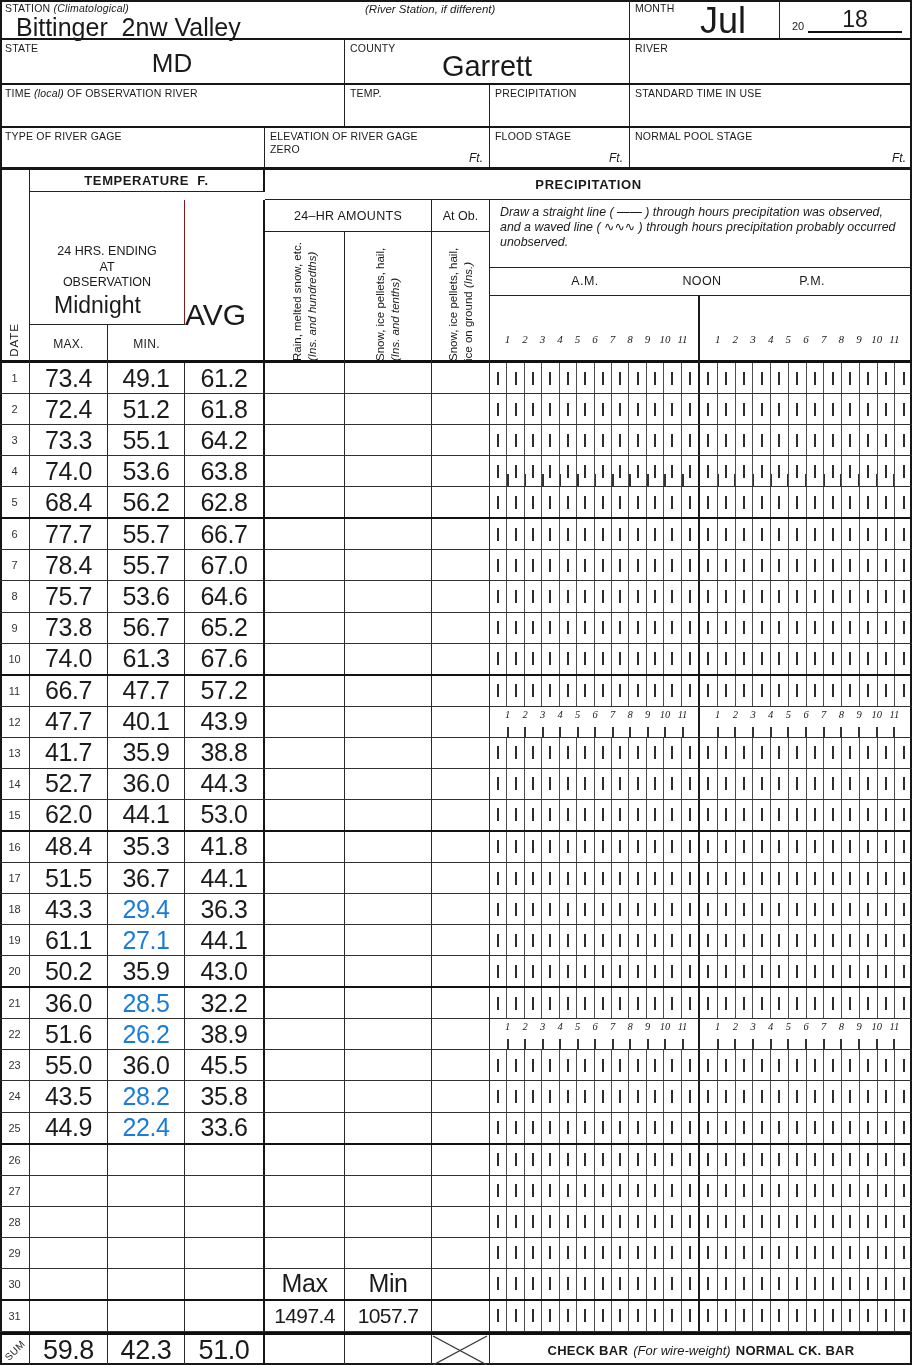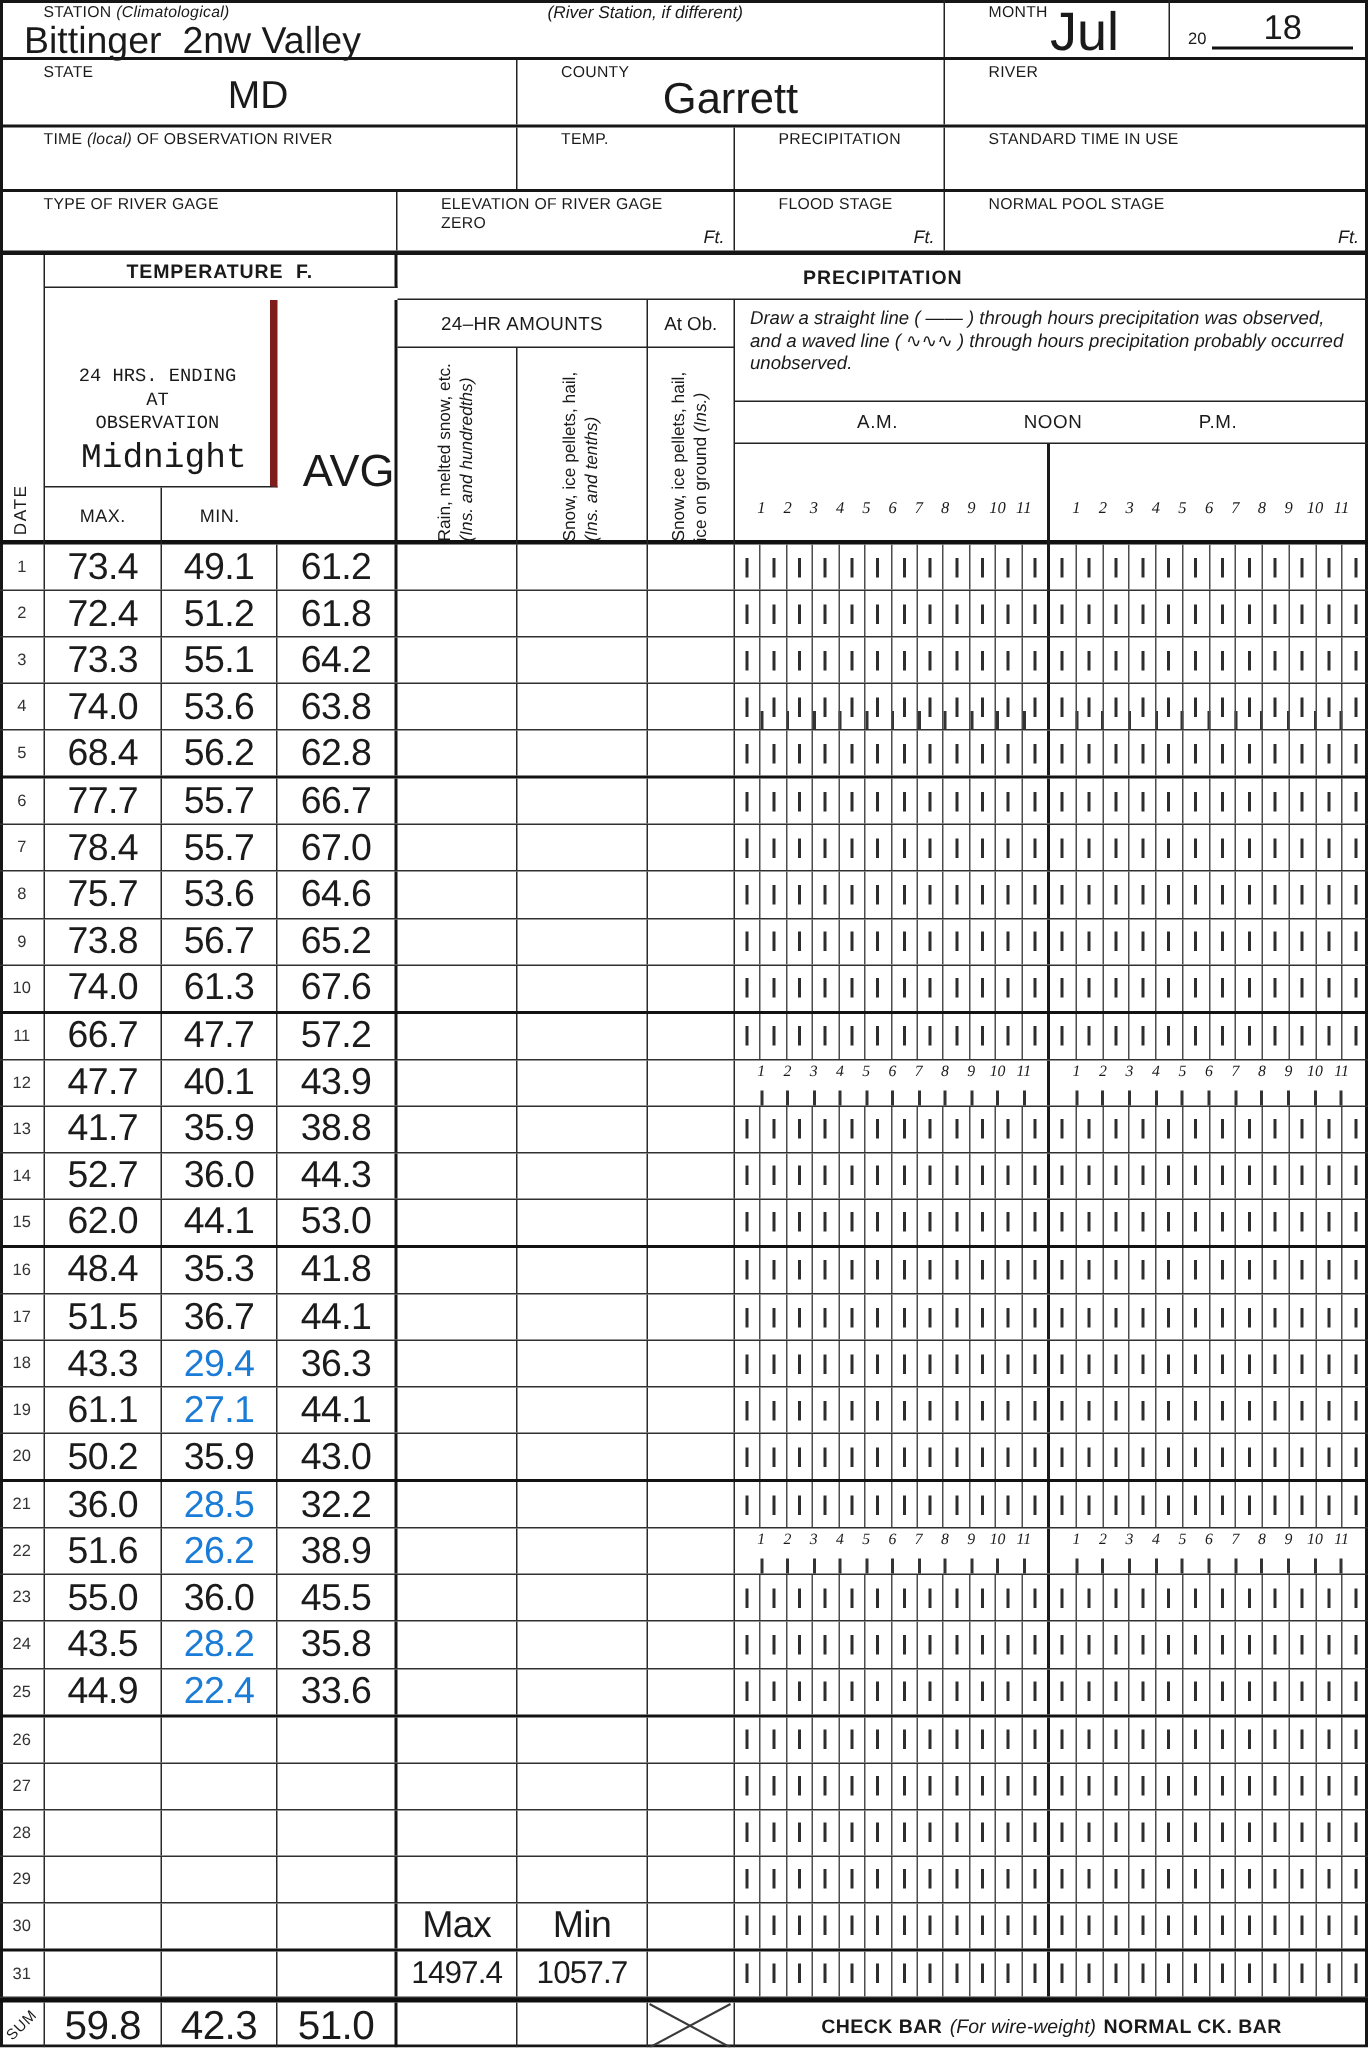--- a/index.html
+++ b/index.html
@@ -5,21 +5,21 @@
   * { margin:0; padding:0; box-sizing:border-box; }
   html,body { background:#fff; }
   body { font-family:"Liberation Sans","DejaVu Sans",sans-serif; color:#1a1a1a; }
   .form { position:relative; width:912px; height:1365px; background:#fff; overflow:hidden;
           outline:2px solid #161616; outline-offset:-2px; }
 
   
   .hrow { display:flex; width:100%; border-bottom:2px solid #161616; }
   .r1 { height:40px; } .r2 { height:45px; } .r3 { height:43px; }
   .r4 { height:42px; border-bottom-width:3px; }
-  .hcell { position:relative; border-right:1px solid #222; height:100%;padding-left:24px; }
+  .hcell { position:relative; border-right:1px solid #222; height:100%; }
   .hcell:last-child { border-right:none; }
   .lab { font-size:10.5px; padding:2px 0 0 5px; letter-spacing:.2px; white-space:nowrap; }
   .it { font-style:italic; }
   .ftu { position:absolute; right:6px; bottom:2px; font-style:italic; font-size:12px; }
 
   .station { width:630px; } .month { width:150px; } .year { width:132px; }
   .station-val { position:absolute; left:16px; top:13px; font-size:25px; white-space:pre; }
   .riverstation { position:absolute; left:365px; top:3px; font-size:11.5px; font-style:italic; }
   .month-val { position:absolute; left:70px; top:0px; font-size:36px; }
   .year { display:flex; align-items:flex-end; padding:0 10px 5px 12px; }
@@ -38,29 +38,29 @@
   
   .thead { position:absolute; left:0; top:170px; width:912px; height:193px; border-bottom:3px solid #111; }
   .thead > div { position:absolute; }
   .datecol { left:0; top:0; width:30px; height:193px; border-right:1px solid #222; }
   .datecol .vert { position:absolute; left:8px; bottom:6px; writing-mode:vertical-rl; transform:rotate(180deg);
                    font-size:11.5px; letter-spacing:1px; }
   .temp-title { left:30px; top:0; width:235px; height:22px; border-bottom:1px solid #222; border-right:2px solid #151515;
                 display:flex; align-items:center; justify-content:center; font-weight:bold; font-size:13px; letter-spacing:.6px; white-space:pre; }
   .precip-title { left:265px; top:0; width:647px; height:30px; border-bottom:1px solid #222;
                 display:flex; align-items:center; justify-content:center; font-weight:bold; font-size:13px; letter-spacing:.6px; }
-  .ending { left:30px; top:30px; width:155px; height:125px; border-right:5px solid #7f1d1d; border-bottom:1px solid #222; padding-top:44px;font-family:Liberation Mono, monospace; }
+  .ending { left:30px; top:30px; width:155px; height:125px; border-right:1px solid #7f1d1d; border-bottom:1px solid #222; padding-top:44px; }
   .ending-lab { font-size:12.5px; line-height:1.25; text-align:center; white-space:pre-line; }
   .ending-val { font-size:23px; padding-left:24px; margin-top:1px; }
   .maxmin { left:30px; top:155px; width:155px; height:38px; display:flex; }
   .maxmin div { display:flex; align-items:center; justify-content:center; font-size:12px; letter-spacing:.3px; }
   .mm-max { width:78px; border-right:1px solid #222; }
   .mm-min { width:77px; }
   .avgcell { left:185px; top:30px; width:80px; height:163px; border-right:2px solid #151515;
-             text-align:right; padding-top:98px; font-size:30px; }
+             text-align:left; padding-top:98px; font-size:30px; }
   .amounts { left:265px; top:30px; width:167px; height:32px; border-right:1px solid #222; border-bottom:1px solid #222;
              display:flex; align-items:center; justify-content:center; font-size:12.5px; letter-spacing:.3px; }
   .atobh { left:432px; top:30px; width:58px; height:32px; border-right:1px solid #222; border-bottom:1px solid #222;
            display:flex; align-items:center; justify-content:center; font-size:12.5px; }
   .rotbox { top:62px; height:131px; border-right:1px solid #222; display:flex; align-items:center; justify-content:center; }
   .rot-rain { left:265px; width:80px; }
   .rot-snow { left:345px; width:87px; }
   .rot-ground { left:432px; width:58px; }
   .rot { writing-mode:vertical-rl; transform:rotate(180deg); font-size:11.5px; line-height:1.3; max-height:127px; }
   .instr { left:490px; top:30px; width:422px; height:68px; border-bottom:1px solid #222;

